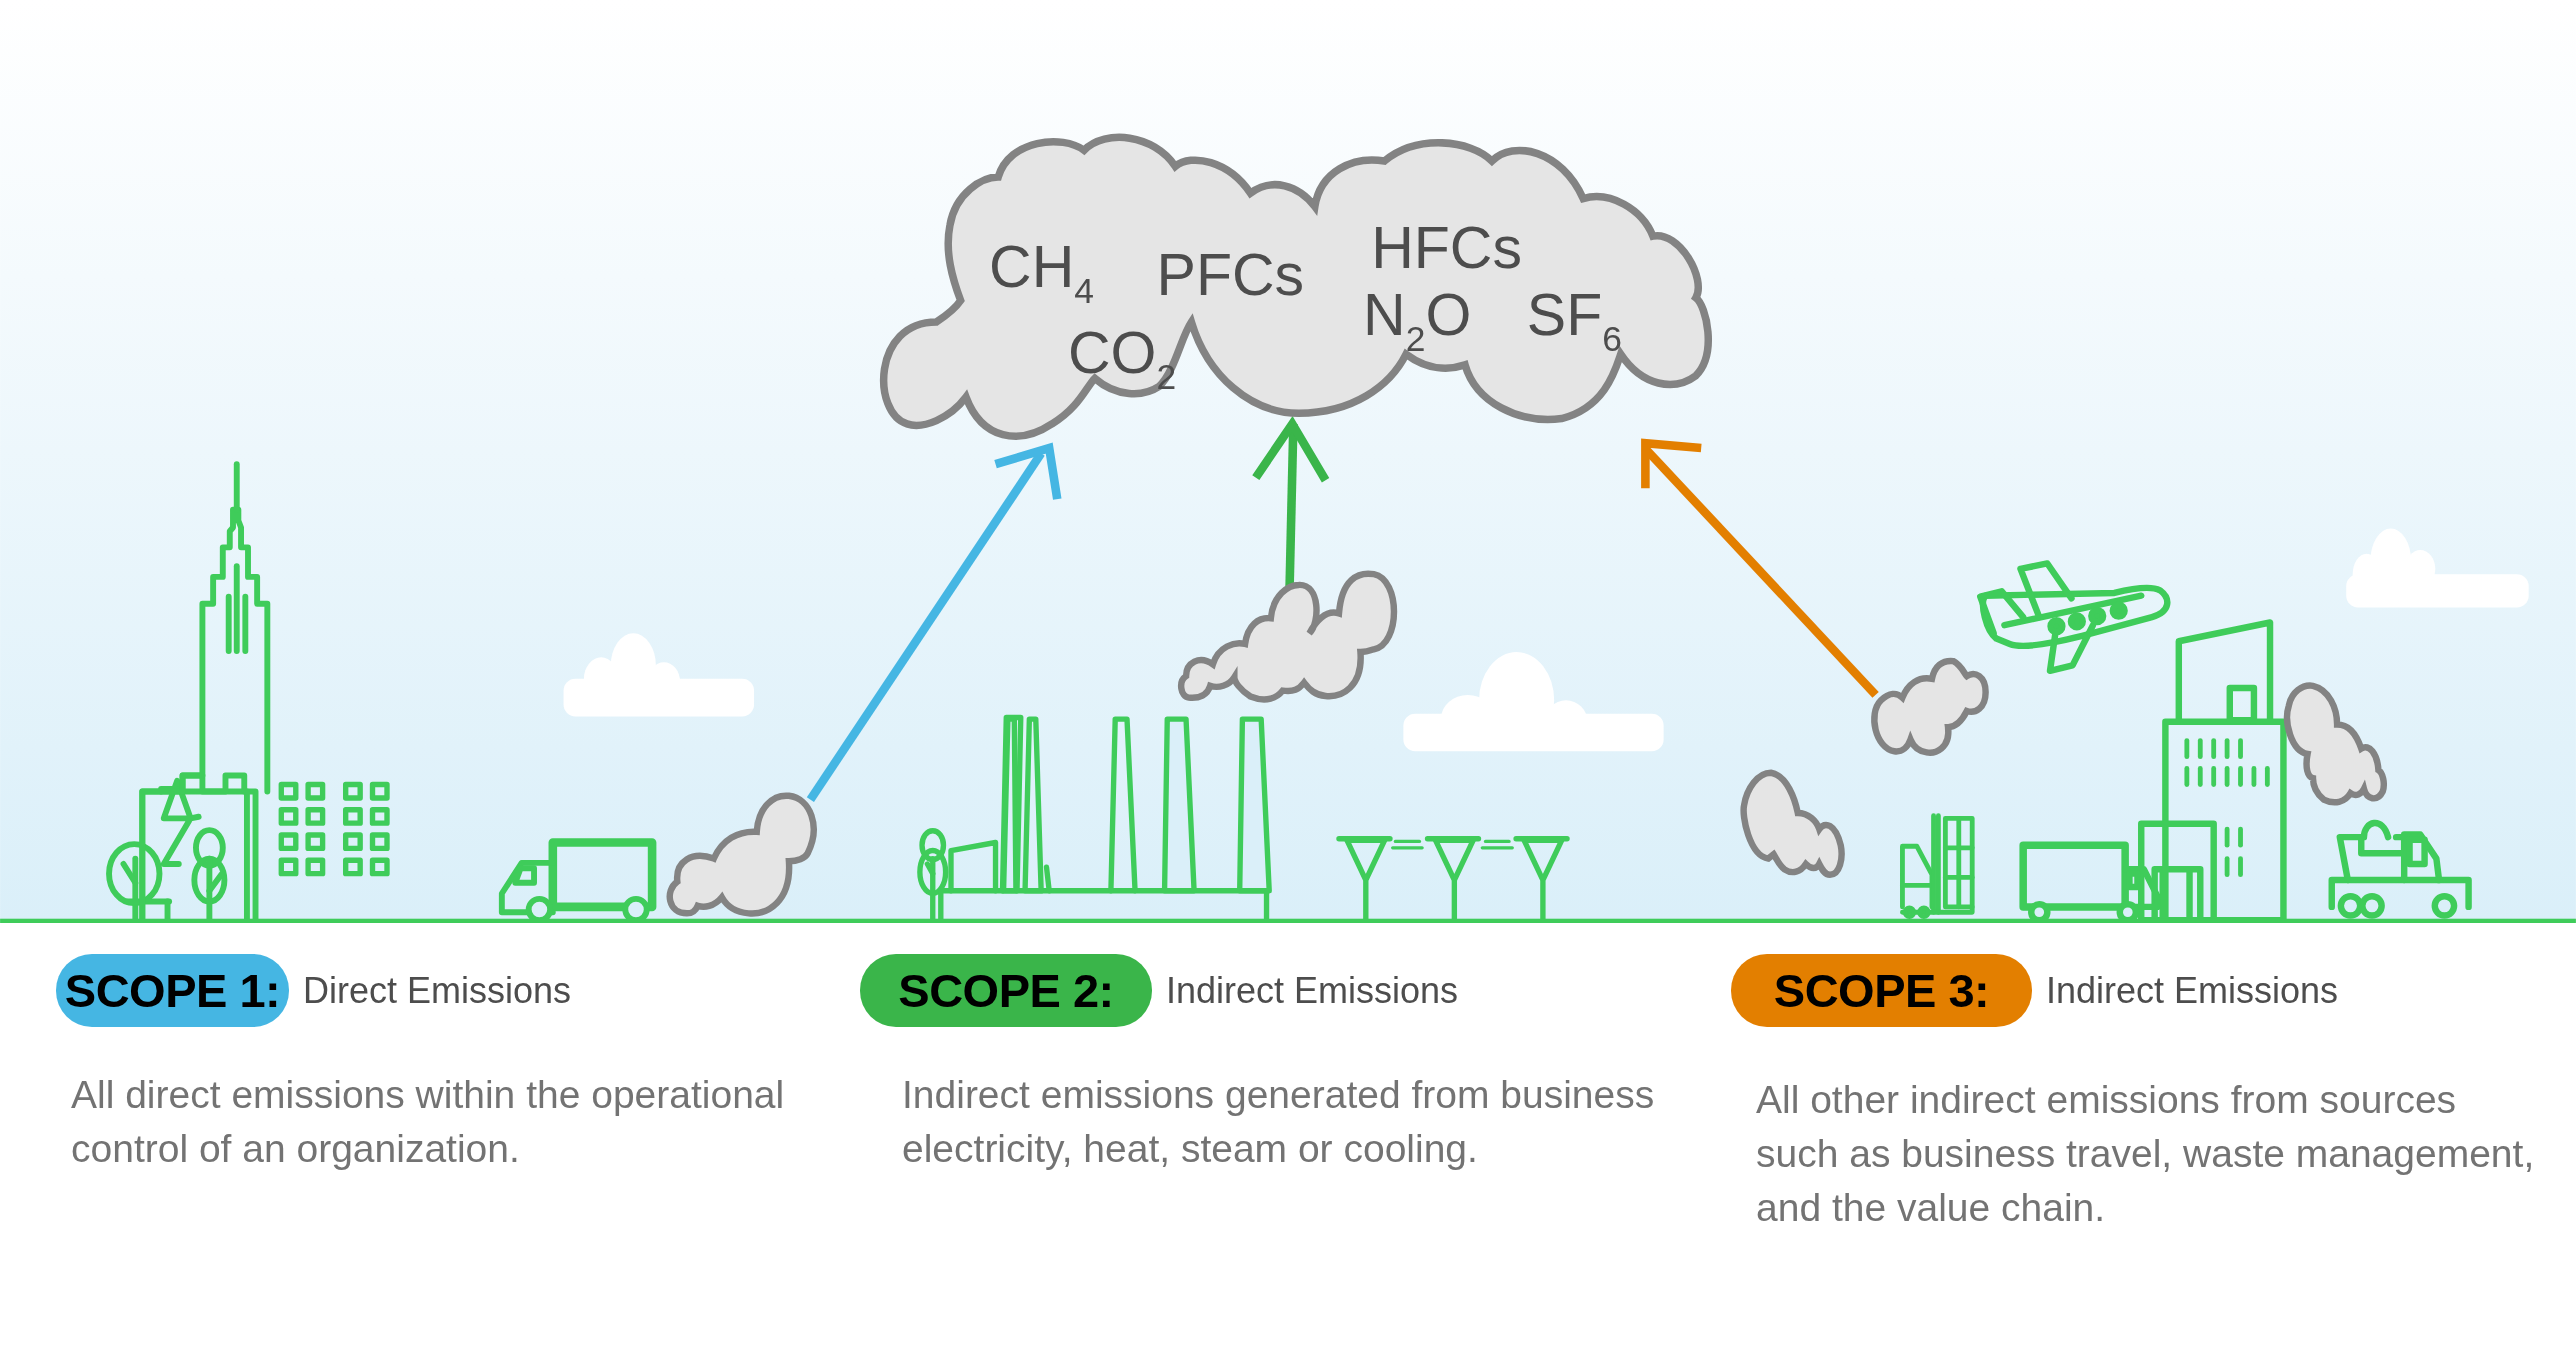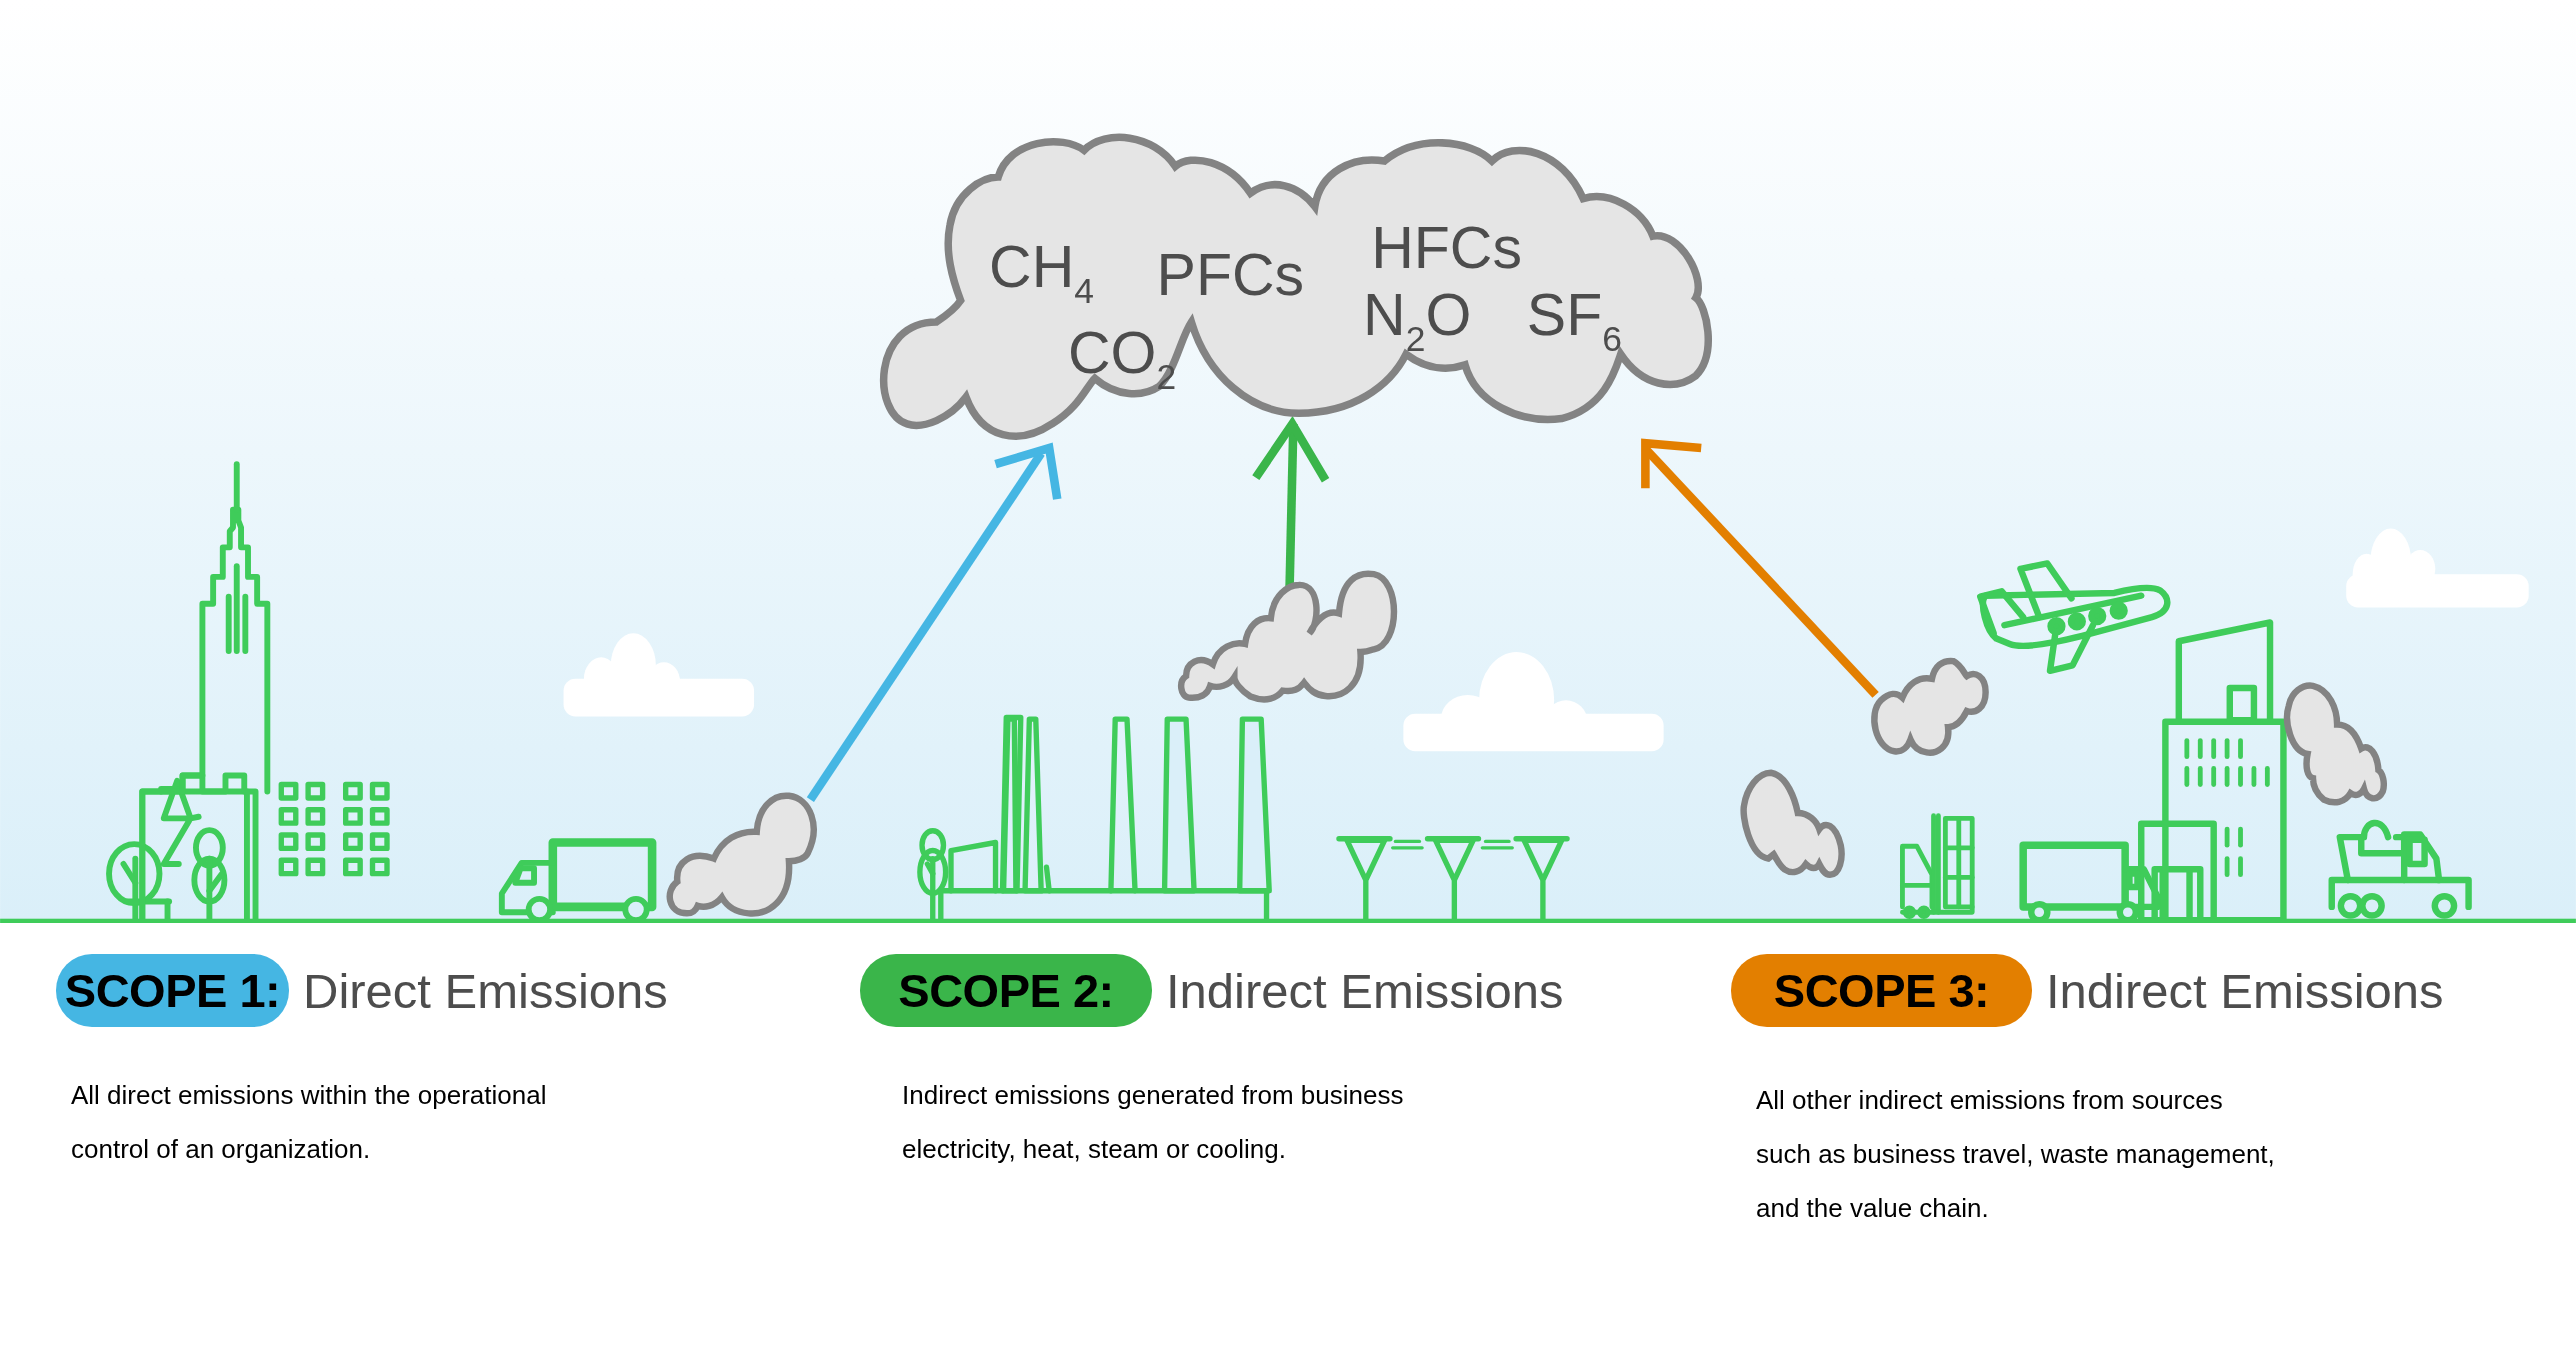--- a/index.html
+++ b/index.html
@@ -2,22 +2,22 @@
 <html style="font-size:8.6px"><head>
 <meta charset="utf-8">
 <style>
   html, body { margin:0; padding:0; background:#ffffff; }
   body { width:2576px; height:1360px; position:relative; overflow:hidden; font-family:"Liberation Sans", sans-serif; }
   #scene { position:absolute; left:0; top:0; width:2576px; height:923px; }
   .gas { font-family:"Liberation Sans", sans-serif; fill:#4d4d4d; font-size:110px; }
   .gas-sub { font-size:66px; }
   .scope { position:absolute; top:954px; display:flex; align-items:center; }
   .pill { height:73px; border-radius:36px; color:#000000; font-weight:bold; font-size:47px; display:flex; align-items:center; justify-content:center; padding:0 27px; letter-spacing:-0.5px; }
-  .scope-title { font-size:49px; color:#4d4d4d; margin-left:14px; }
-  .desc { position:absolute; font-size:26px; line-height:54px; color:#000000; white-space:pre-line; }
+  .scope-title { font-size:36px; color:#4d4d4d; margin-left:14px; }
+  .desc { position:absolute; font-size:39px; line-height:54px; color:#737373; white-space:pre-line; }
 </style>
 </head>
 <body>
 
 <svg id="scene" viewBox="0 0 4800 1720" xmlns="http://www.w3.org/2000/svg">
   <defs>
     <linearGradient id="sky" x1="0" y1="0" x2="0" y2="1">
       <stop offset="0" stop-color="#ffffff"></stop>
       <stop offset="0.3" stop-color="#f4fafd"></stop>
       <stop offset="1" stop-color="#daeff9"></stop>

